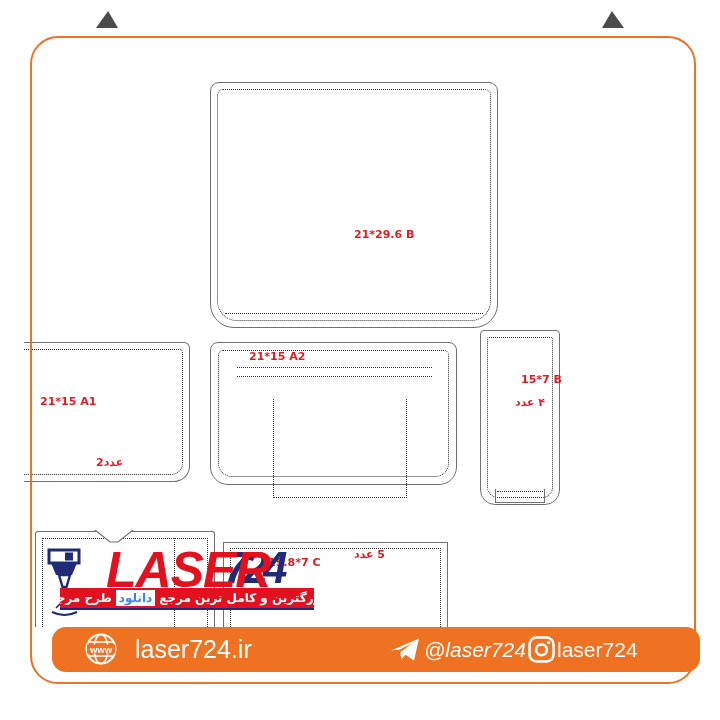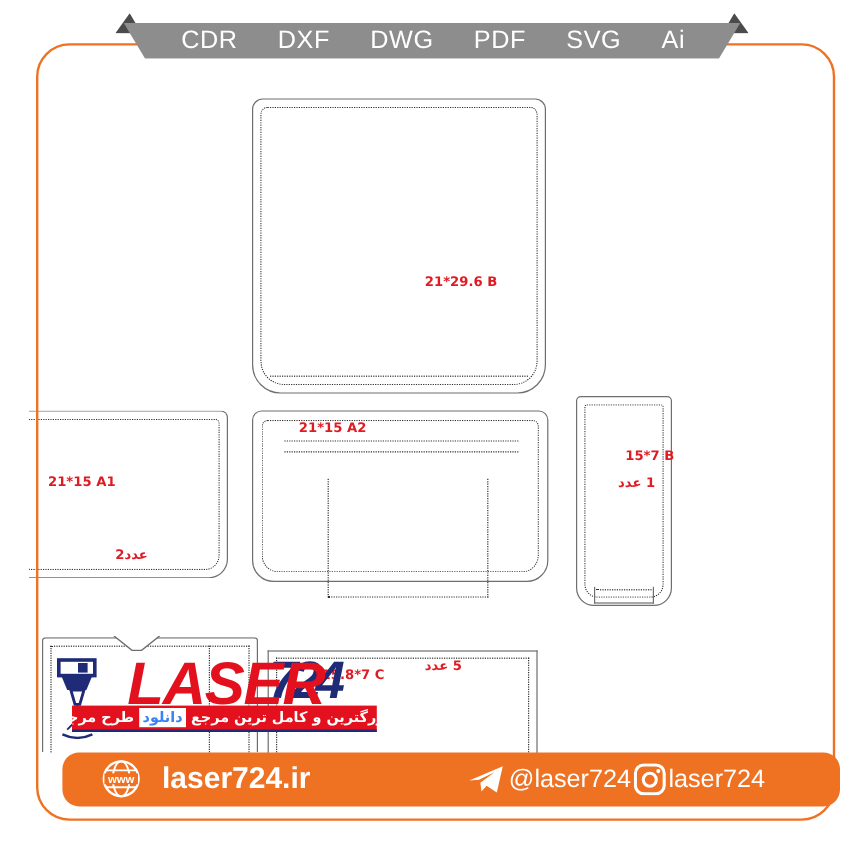--- a/index.html
+++ b/index.html
@@ -18,21 +18,21 @@
   .fold{position:absolute;width:22px;height:17px;background:#4b4b4b;z-index:3;}
   .fold.l{left:96px;top:11px;clip-path:polygon(55% 0,100% 100%,0 100%);}
   .fold.r{left:602px;top:11px;clip-path:polygon(45% 0,100% 100%,0 100%);}
 
   
   .piece{position:absolute;background:#fff;border:1.2px solid #6f6f6f;box-sizing:border-box;z-index:1;}
   .dots{position:absolute;border:1.5px dotted #2e2e2e;pointer-events:none;}
   .plabel{position:absolute;color:#e01b22;font-weight:bold;font-size:11px;white-space:nowrap;
           font-family:"DejaVu Sans",sans-serif;z-index:2;}
 
-  .piece-top{left:210px;top:82px;width:245px;height:246px;border-radius:9px 9px 24px 24px;text-align:right;}
+  .piece-top{left:210px;top:82px;width:288px;height:246px;border-radius:9px 9px 24px 24px;text-align:right;}
   .piece-top .dots.main{inset:6px;border-radius:6px 6px 20px 20px;}
   .piece-top .row2{left:14px;right:14px;bottom:13px;height:0;border:none;border-top:1.5px dotted #2e2e2e;}
 
   .piece-a1{left:24px;top:342px;width:166px;height:140px;border-left:none;border-radius:0 6px 16px 0;}
   .piece-a1 .dots.main{top:6px;right:6px;bottom:6px;left:0;border-left:none;border-radius:0 4px 12px 0;}
 
   .piece-a2{left:210px;top:342px;width:247px;height:143px;border-radius:8px 8px 18px 18px;}
   .piece-a2 .dots.main{inset:7px;border-radius:5px 5px 14px 14px;}
   .piece-a2 .toprows{left:26px;right:24px;top:24px;height:8px;border:none;
                      border-top:1.5px dotted #2e2e2e;border-bottom:1.5px dotted #2e2e2e;}
@@ -60,49 +60,41 @@
              font-style:italic;color:#1f2b77;letter-spacing:-5px;z-index:3;font-family:"Liberation Sans",sans-serif;}
   .logo .banner{position:absolute;left:22px;top:42px;width:254px;height:20px;background:#e3101d;
                 border-bottom:2px solid #1f2b77;z-index:2;direction:rtl;display:flex;align-items:center;
                 justify-content:center;gap:4px;color:#fff;font-size:12px;font-weight:bold;
                 font-family:"DejaVu Sans",sans-serif;white-space:nowrap;}
   .logo .banner .hl{background:#fff;color:#3b82f6;padding:0 3px;line-height:16px;}
 
   
   .footer{position:absolute;left:52px;top:627px;width:648px;height:45px;background:#ef7122;
           border-radius:14px;z-index:6;}
-  .footer .site{position:absolute;left:83px;top:8px;color:#fff;font-size:25px;font-weight:bold;}
+  .footer .site{position:absolute;left:83px;top:8px;color:#fff;font-size:25px;font-weight:normal;}
   .footer .handle{position:absolute;top:11px;color:#fff;font-size:21px;}
-  .footer .tg-text{left:372px;}
+  .footer .tg-text{left:372px;font-style:italic;}
   .footer .ig-text{left:505px;}
   .footer svg{position:absolute;}
   .globe{left:32px;top:5px;}
   .plane{left:338px;top:9px;}
   .insta{left:476px;top:9px;}
   .qty{direction:rtl;}
   .qty-ltr{direction:ltr;}
 </style>
 </head>
 <body>
 
 <div class="stage">
 
   <div class="frame"></div>
 
   <div class="fold l"></div>
   <div class="fold r"></div>
 
-  <div class="ribbon">
-    <span class="fmt">CDR</span>
-    <span class="fmt">DXF</span>
-    <span class="fmt">DWG</span>
-    <span class="fmt">PDF</span>
-    <span class="fmt">SVG</span>
-    <span class="fmt">Ai</span>
-  </div>
 
   <div class="piece piece-top">
     <div class="dots main"></div>
     <div class="dots row2"></div>
     <span class="plabel" style="left:143px;top:145px;">21*29.6 B</span>
   </div>
 
   <div class="piece piece-a1">
     <div class="dots main"></div>
     <span class="plabel" style="left:16px;top:52px;">21*15 A1</span>
@@ -114,21 +106,21 @@
     <div class="dots toprows"></div>
     <div class="dots pocket" style="border-top:none;"></div>
     <span class="plabel" style="left:38px;top:7px;">21*15 A2</span>
   </div>
 
   <div class="piece piece-b">
     <div class="dots main"></div>
     <div class="slot"></div>
     <div class="dots slotdots"></div>
     <span class="plabel" style="left:40px;top:42px;">15*7 B</span>
-    <span class="plabel qty" style="left:34px;top:65px;">1 عدد</span>
+    <span class="plabel qty" style="left:34px;top:65px;">۴ عدد</span>
   </div>
 
   <div class="piece piece-cl">
     <div class="dots main"></div>
     <div class="dots vline"></div>
     <svg class="notch" width="40" height="15">
       <path d="M1,0 L16,12 L24,12 L39,0 Z" fill="#ffffff"></path>
       <polyline points="1,0 16,12 24,12 39,0" fill="none" stroke="#6f6f6f" stroke-width="1.2"></polyline>
     </svg>
   </div>

